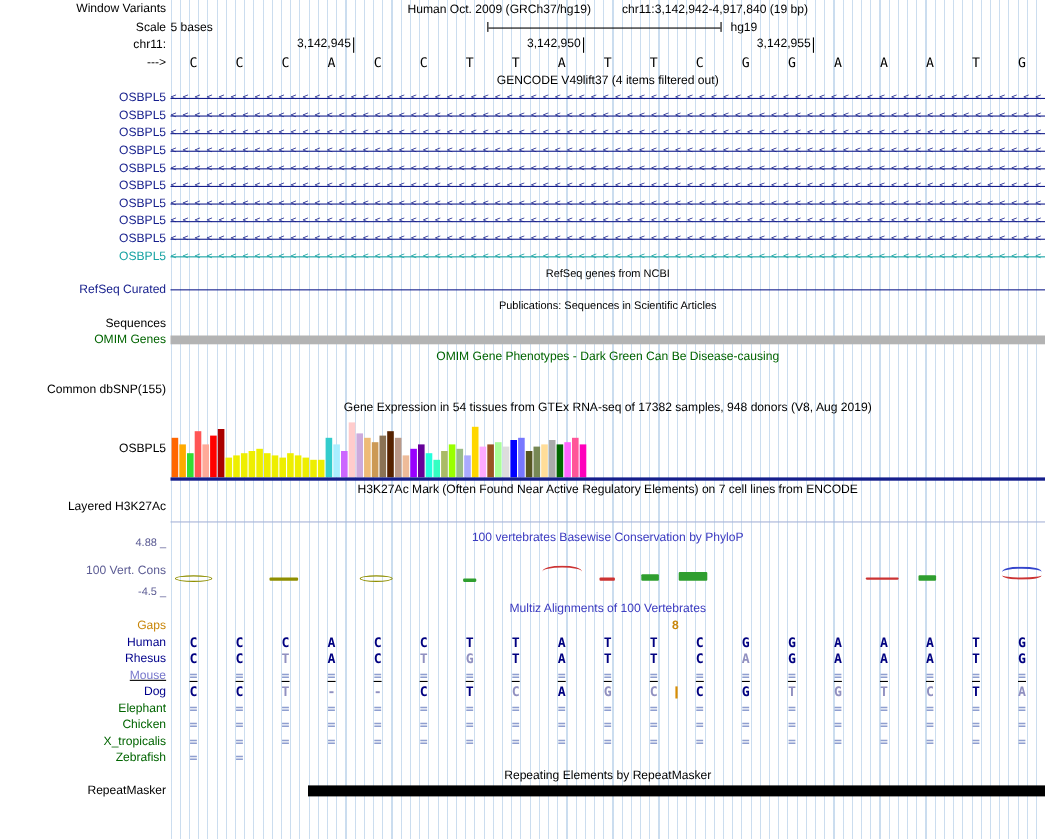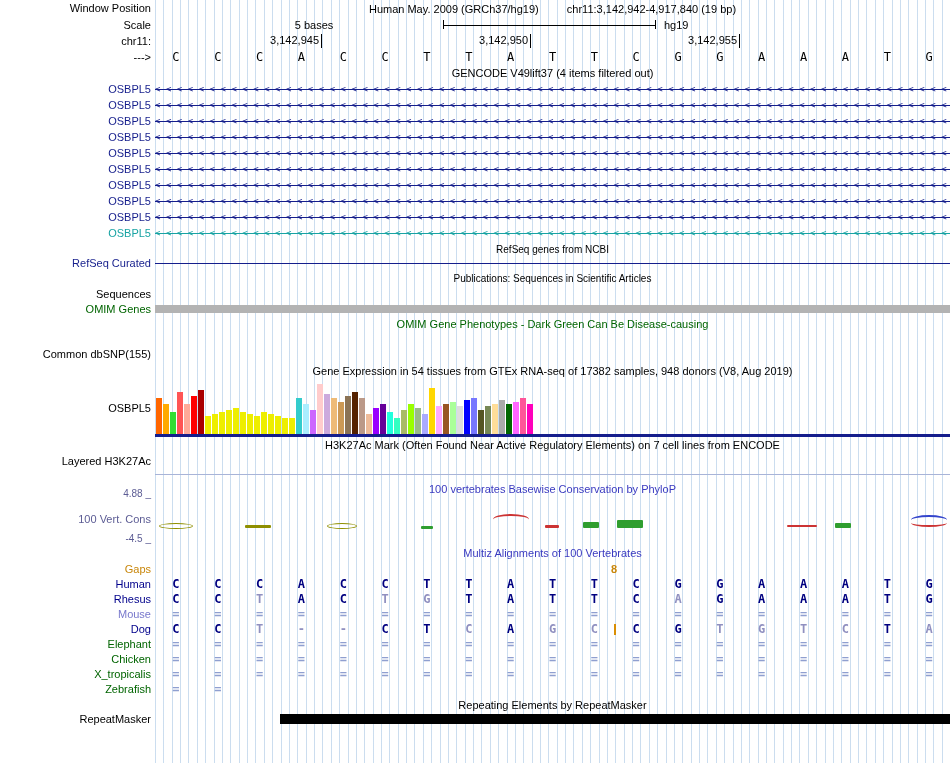--- a/index.html
+++ b/index.html
@@ -60,34 +60,34 @@
   #gap8{position:absolute;top:50%;transform:translateY(-50%);font-weight:bold}
   #repeat-bar{position:absolute;right:0;top:50%;transform:translateY(-50%);height:10px;background:#000}
 </style>
 </head>
 <body>
 
 <div id="app">
   <div id="grid"></div>
 
   <div class="row" style="height:17px">
-    <div class="lab">Window Position</div>
+    <div class="lab">Window Variants</div>
     <div class="trk">
       <div class="title">
-        <span>Human May. 2009 (GRCh37/hg19)</span>
+        <span>Human Oct. 2009 (GRCh37/hg19)</span>
         <span style="display:inline-block;width:22px"></span>
         <span>chr11:3,142,942-4,917,840 (19 bp)</span>
       </div>
     </div>
   </div>
 
   <div class="row" style="height:16px">
     <div class="lab">Scale</div>
     <div class="trk">
-      <span class="abs" style="left:18px;width:282px;top:2px;text-align:center">5 bases</span>
+      <span class="abs" style="left:0;width:282px;top:2px;text-align:left">5 bases</span>
       <div class="scalebar"></div>
       <span class="abs" style="left:509px;top:2px">hg19</span>
     </div>
   </div>
 
   <div class="row" style="height:16px">
     <div class="lab">chr11:</div>
     <div class="trk" id="coord-ticks">
         <span class="ctick" style="width: 167px;">3,142,945</span>
         <span class="ctick" style="width: 376px;">3,142,950</span>
@@ -411,21 +411,21 @@
           <span class="mcell s-d">C</span>
           <span class="mcell s-l">A</span>
           <span class="mcell s-d">G</span>
           <span class="mcell s-d">A</span>
           <span class="mcell s-d">A</span>
           <span class="mcell s-d">A</span>
           <span class="mcell s-d">T</span>
           <span class="mcell s-d">G</span>
         </div>
       </div>
-      <div class="row" style="height: 15px;">
+      <div class="row" style="height: 15px; text-decoration: underline;">
         <div class="lab" style="color: rgb(120, 120, 204);">Mouse</div>
         <div class="trk mzrow">
           <span class="mcell s-e">=</span>
           <span class="mcell s-e">=</span>
           <span class="mcell s-e">=</span>
           <span class="mcell s-e">=</span>
           <span class="mcell s-e">=</span>
           <span class="mcell s-e">=</span>
           <span class="mcell s-e">=</span>
           <span class="mcell s-e">=</span>

